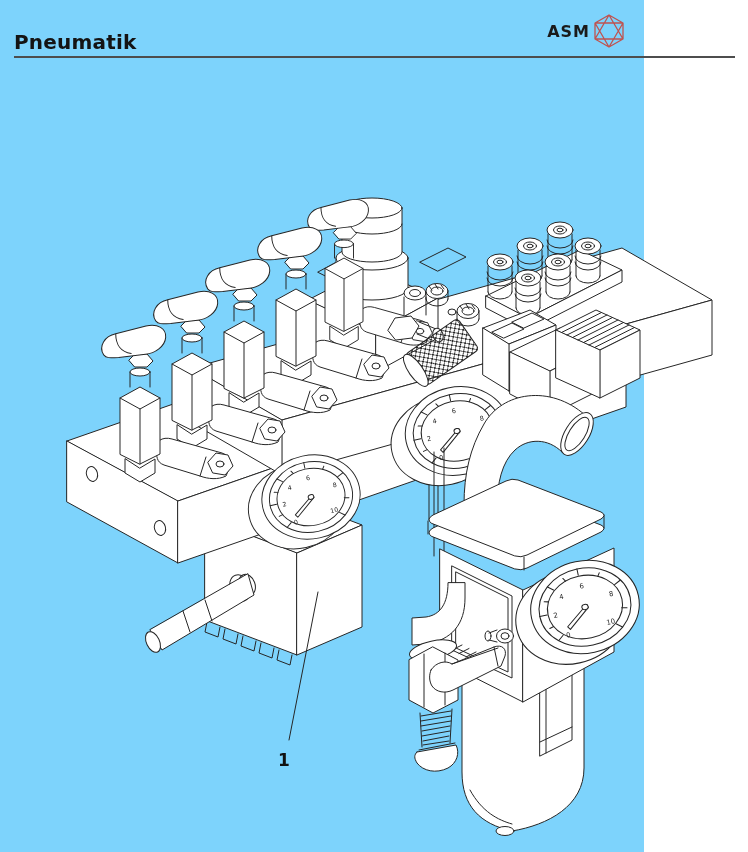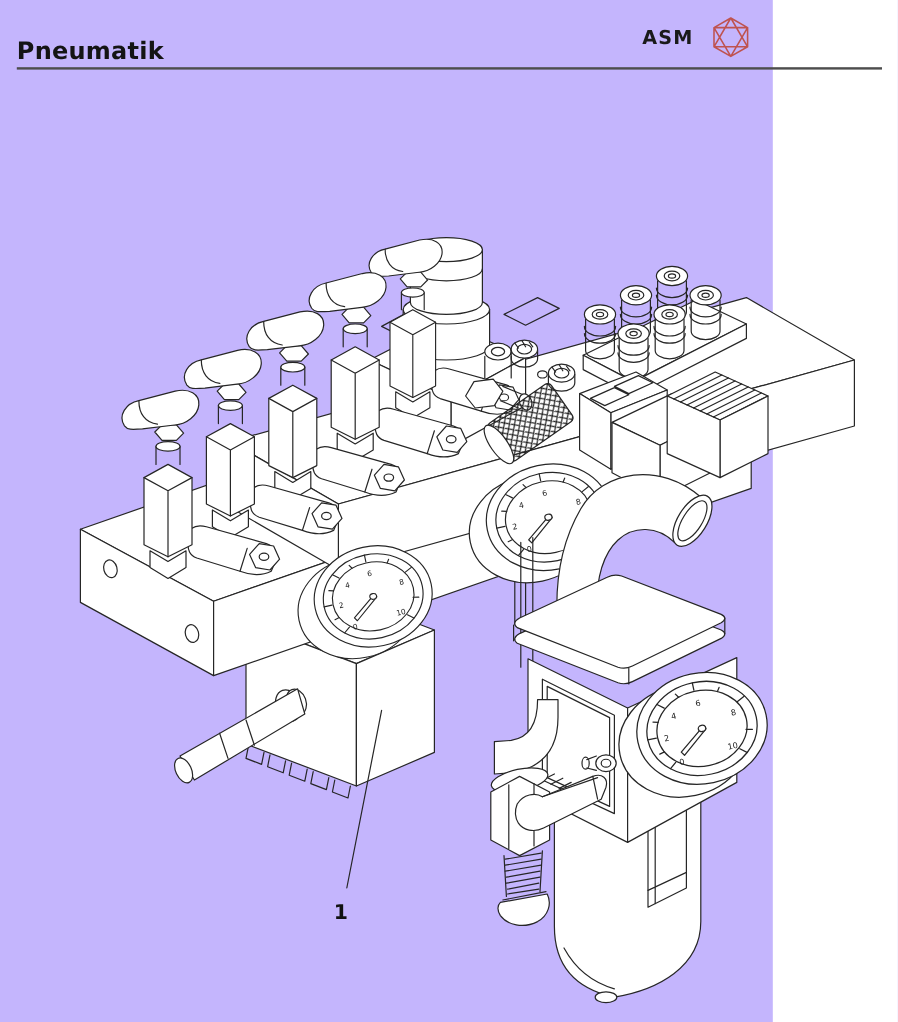--- a/index.html
+++ b/index.html
@@ -1,20 +1,20 @@
 <!DOCTYPE html>
 <html><head>
 <meta charset="utf-8">
 <style>
   html,body{margin:0;padding:0;background:#fff;width:748px;height:852px;overflow:hidden;
     font-family:"DejaVu Sans","Liberation Sans",sans-serif;}
-  #page{position:relative;width:644px;height:852px;background:#c4b5fd;}
+  #page{position:relative;width:644px;height:852px;background:#7dd3fc;}
   #title{position:absolute;left:14px;top:30px;font-size:20px;font-weight:bold;color:#141414;letter-spacing:.2px;}
   #rule{position:absolute;left:14px;top:56px;width:721px;height:2px;background:#4d4d4d;}
-  #brand{position:absolute;right:18px;top:12px;display:flex;align-items:center;gap:14px;text-align:center;}
+  #brand{position:absolute;right:18px;top:12px;display:flex;align-items:center;gap:2px;text-align:center;}
   #brand .t{font-size:16px;font-weight:bold;color:#1a1a1a;letter-spacing:1px;}
   #fig{position:absolute;left:0;top:0;}
   #fig path,#fig ellipse,#fig circle,#fig line{fill:none;stroke:#262626;stroke-width:1;stroke-linejoin:round;stroke-linecap:round;}
   #fig .f{fill:#ffffff;}
   #fig text{fill:#232323;stroke:none;font:6.5px "DejaVu Sans",sans-serif;text-anchor:middle;}
   #fig text.callout{font:bold 17px "DejaVu Sans",sans-serif;fill:#111;}
   #logo path{fill:none;stroke-width:1.3;stroke-linejoin:round;}
 </style>
 </head>
 <body>

